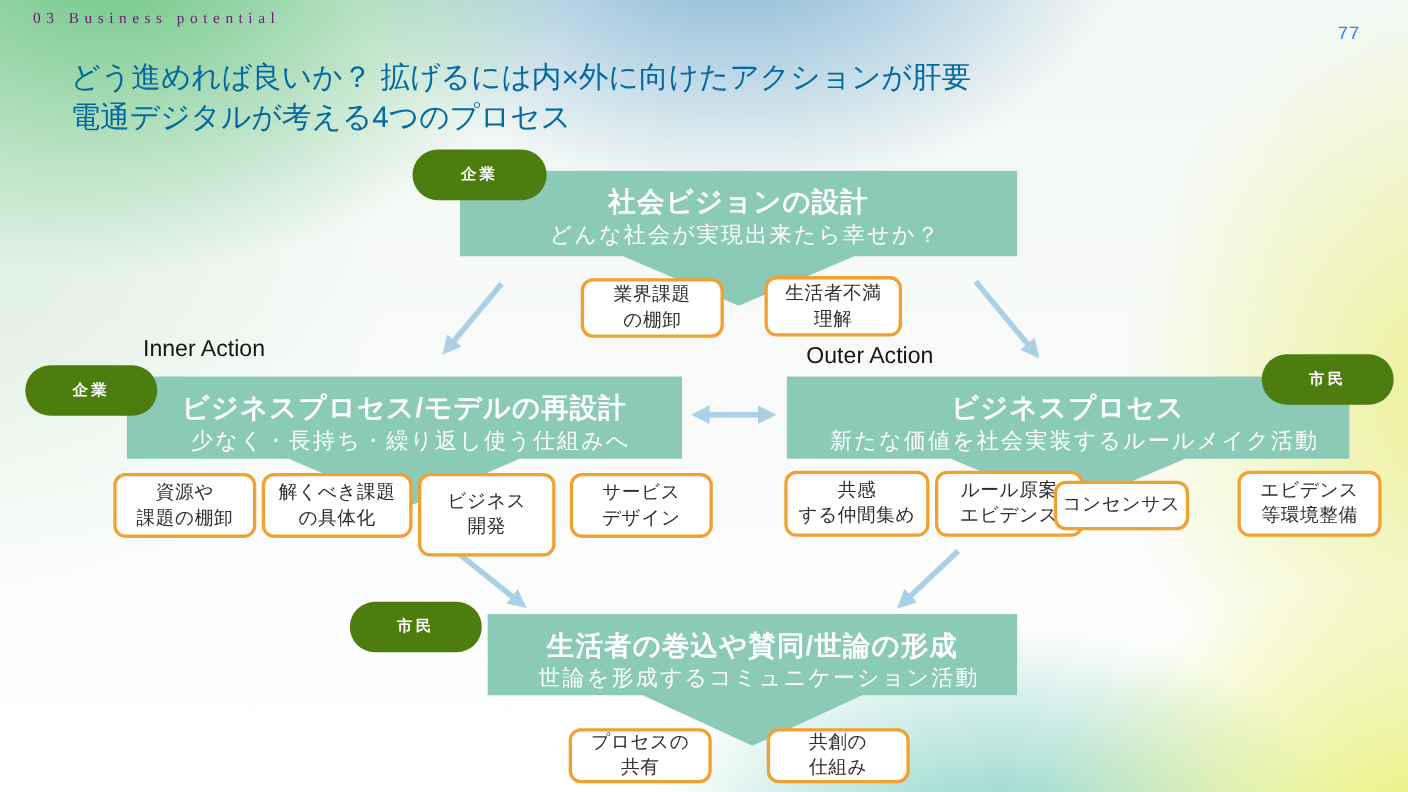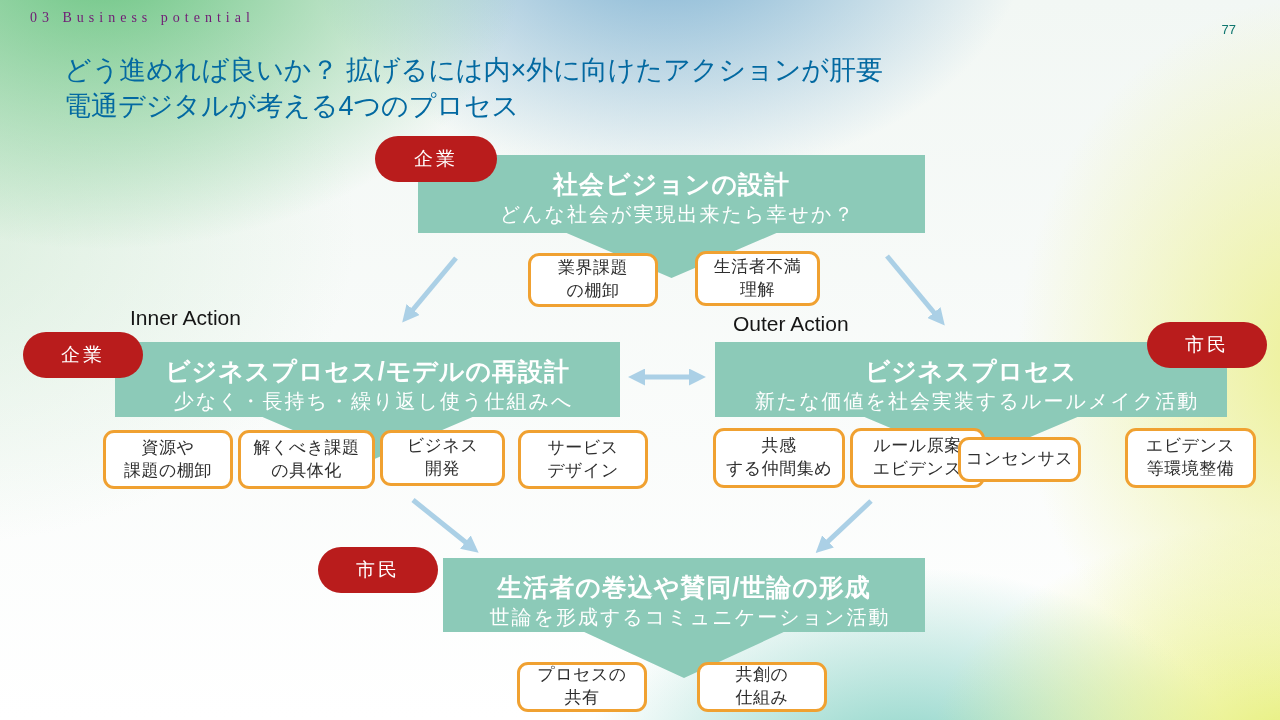--- a/index.html
+++ b/index.html
@@ -13,45 +13,45 @@
       radial-gradient(ellipse 520px 320px at 102% 104%, rgba(229,238,110,.95), rgba(229,238,110,0) 72%),
       radial-gradient(ellipse 470px 300px at 71% 108%, rgba(108,200,184,.85), rgba(108,200,184,0) 70%),
       radial-gradient(ellipse 600px 450px at -5% 32%, rgba(198,230,202,.55), rgba(198,230,202,0) 70%),
       linear-gradient(180deg,#f2f7f4,#ffffff);
   }
   .kicker{
     position:absolute;left:30px;top:10px;color:#701a75;
     font-family:"Liberation Serif",serif;font-size:14px;letter-spacing:5px;
   }
   .pageno{
-    position:absolute;right:44px;top:22px;color:#0f766e;
-    font-family:Liberation Sans, sans-serif;font-size:13px;
+    position:absolute;right:44px;top:22px;color:#3b82f6;
+    font-family:Liberation Mono, monospace;font-size:17px;
   }
   .slide-title{position:absolute;left:64px;top:52px;color:#0369a1;font-size:27px;line-height:36px;font-weight:400;}
   .slide-title div{white-space:nowrap;}
 
   .banner{
     position:absolute;background:#8ccab8;color:#fff;text-align:center;
     box-sizing:border-box;padding-top:13px;
   }
   .banner-title{font-size:25px;font-weight:700;letter-spacing:1px;line-height:32px;}
   .banner-subtitle{font-size:20px;font-weight:400;letter-spacing:2px;line-height:28px;margin-left:12px;}
   .b-vision {left:418px;top:155px;width:507px;height:123px;
     clip-path:polygon(0 0,100% 0,100% 63.4%,70.7% 63.4%,50% 100%,29.3% 63.4%,0 63.4%);}
   .b-inner  {left:115px;top:342px;width:505px;height:120px;
     clip-path:polygon(0 0,100% 0,100% 62.5%,70.8% 62.5%,50% 100%,29.2% 62.5%,0 62.5%);}
   .b-outer  {left:715px;top:342px;width:512px;height:120px;
     clip-path:polygon(0 0,100% 0,100% 62.5%,70.8% 62.5%,50% 100%,29.2% 62.5%,0 62.5%);}
   .b-opinion{left:443px;top:558px;width:482px;height:120px;
     clip-path:polygon(0 0,100% 0,100% 61.7%,70.7% 61.7%,50% 100%,29.3% 61.7%,0 61.7%);}
 
   .badge{
-    position:absolute;background:#b91c1c;color:#fff;border-radius:24px;
+    position:absolute;background:#4d7c0f;color:#fff;border-radius:24px;
     display:flex;align-items:center;justify-content:center;
-    font-size:19px;letter-spacing:3px;z-index:5;
+    font-size:14px;letter-spacing:3px;z-index:5;font-weight:bold;
   }
   .badge-vision {left:375px;top:136px;width:122px;height:46px;}
   .badge-inner  {left:23px; top:332px;width:120px;height:46px;}
   .badge-outer  {left:1147px;top:322px;width:120px;height:46px;}
   .badge-opinion{left:318px;top:547px;width:120px;height:46px;}
 
   .action-label{
     position:absolute;color:#161616;font-family:Liberation Sans, sans-serif;
     font-size:21px;z-index:4;
   }
@@ -117,21 +117,21 @@
 
 <div class="chip" style="left:528px;top:253px;width:130px;height:54px">業界課題
 の棚卸</div>
 <div class="chip" style="left:695px;top:251px;width:125px;height:55px">生活者不満
 理解</div>
 
 <div class="chip" style="left:103px;top:430px;width:130px;height:59px">資源や
 課題の棚卸</div>
 <div class="chip" style="left:238px;top:430px;width:137px;height:59px">解くべき課題
 の具体化</div>
-<div class="chip" style="left:380px;top:430px;width:125px;height:56px">ビジネス
+<div class="chip" style="left:380px;top:430px;width:125px;height:76px">ビジネス
 開発</div>
 <div class="chip" style="left:518px;top:430px;width:130px;height:59px">サービス
 デザイン</div>
 
 <div class="chip" style="left:713px;top:428px;width:132px;height:60px">共感
 する仲間集め</div>
 <div class="chip" style="left:850px;top:428px;width:135px;height:60px">ルール原案
 エビデンス</div>
 <div class="chip" style="left:958px;top:437px;width:123px;height:45px">コンセンサス</div>
 <div class="chip" style="left:1125px;top:428px;width:131px;height:60px">エビデンス

